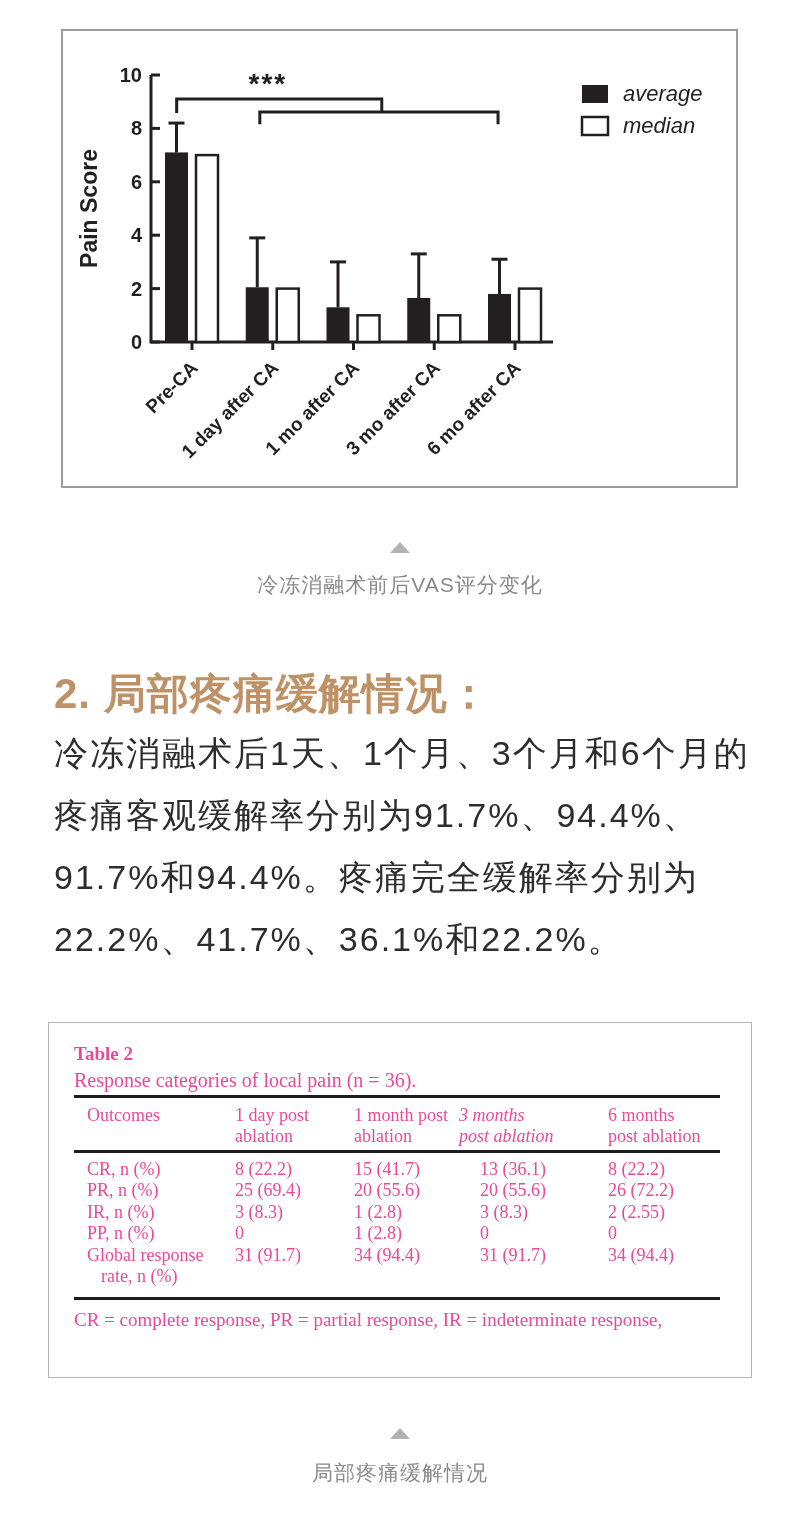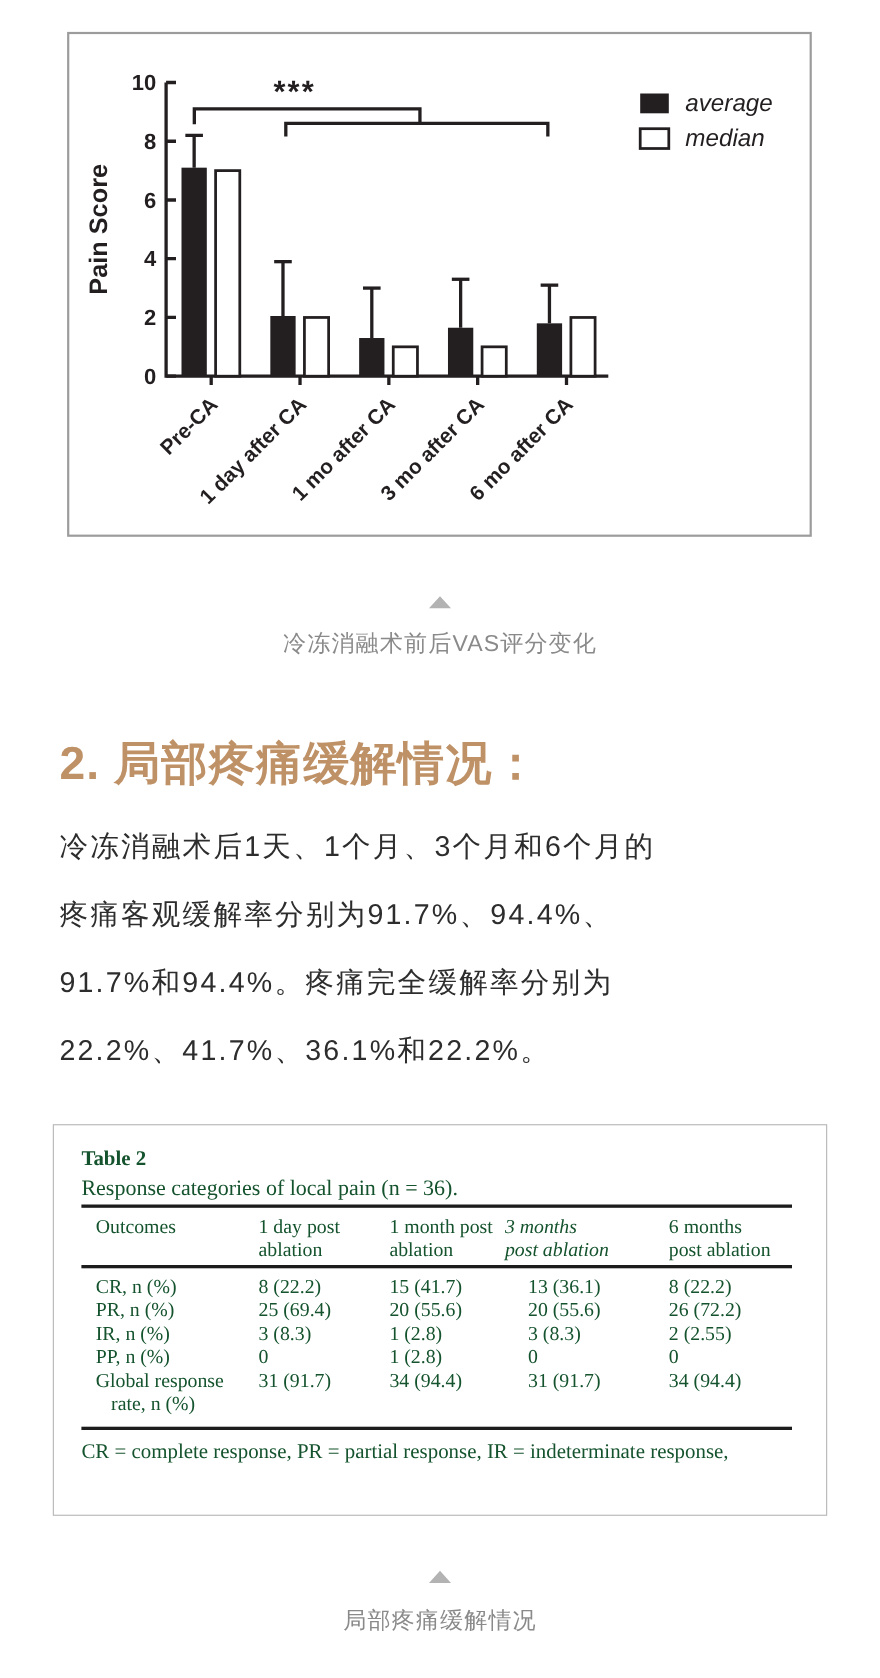--- a/index.html
+++ b/index.html
@@ -28,29 +28,29 @@
   }
   .cap1{top:571px;}
   .cap2{top:1459px;}
   
   .section-heading{
     position:absolute;left:54px;top:666px;
     font-size:42px;font-weight:bold;color:#bf9166;letter-spacing:1px;
   }
   
   .paragraph{
-    position:absolute;left:54px;top:738px;width:706px;
-    font-size:26px;line-height:62px;color:#2d2d2d;letter-spacing:2px;
+    position:absolute;left:54px;top:722px;width:706px;
+    font-size:34px;line-height:62px;color:#2d2d2d;letter-spacing:2px;
   }
   .para-line{height:62px;white-space:nowrap;}
   
   .table-box{
     position:absolute;left:48px;top:1022px;width:702px;height:354px;
     border:1px solid #b5b5b5;background:#ffffff;
-    font-family:"Liberation Serif",serif;color:#14532d;
+    font-family:"Liberation Serif",serif;color:#ec4899;
   }
   .tbl-title{position:absolute;left:25px;top:20px;font-size:19px;font-weight:bold;}
   .tbl-caption{position:absolute;left:25px;top:46px;font-size:20px;}
   .rule{position:absolute;left:25px;width:646px;height:3px;background:#1c1c1c;}
   .rule1{top:72px;}
   .rule2{top:127px;}
   .rule3{top:274px;}
   .tbl-hcell{position:absolute;top:82px;font-size:18px;line-height:21px;white-space:nowrap;}
   .tbl-row{position:absolute;left:0;width:100%;height:21px;}
   .tbl-cell{position:absolute;top:0;font-size:18px;line-height:21px;white-space:nowrap;}

